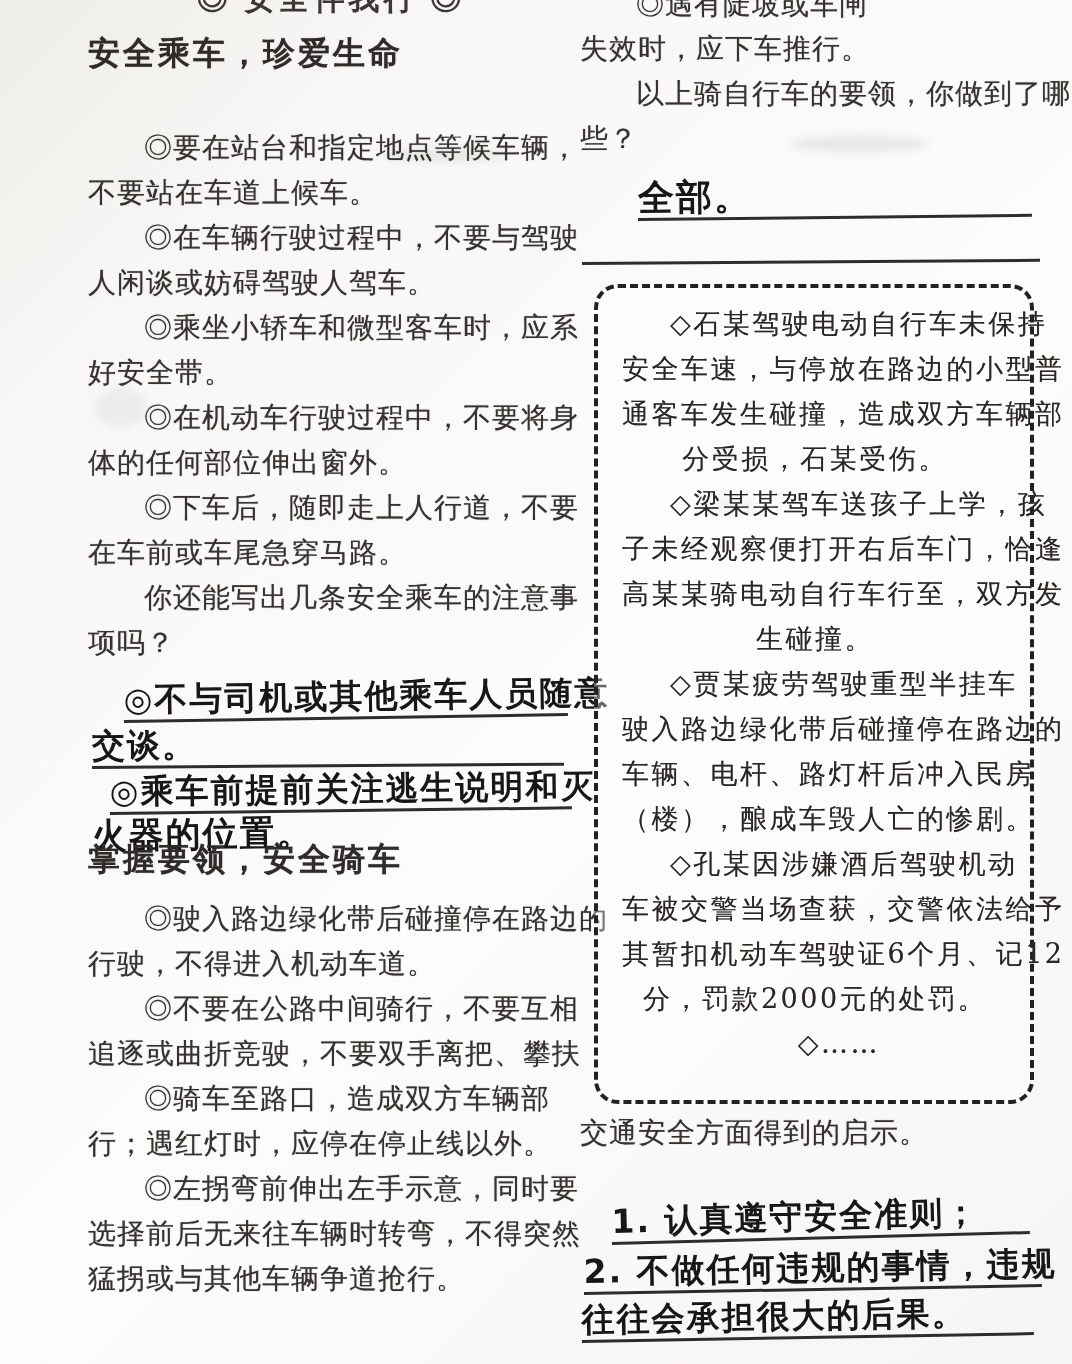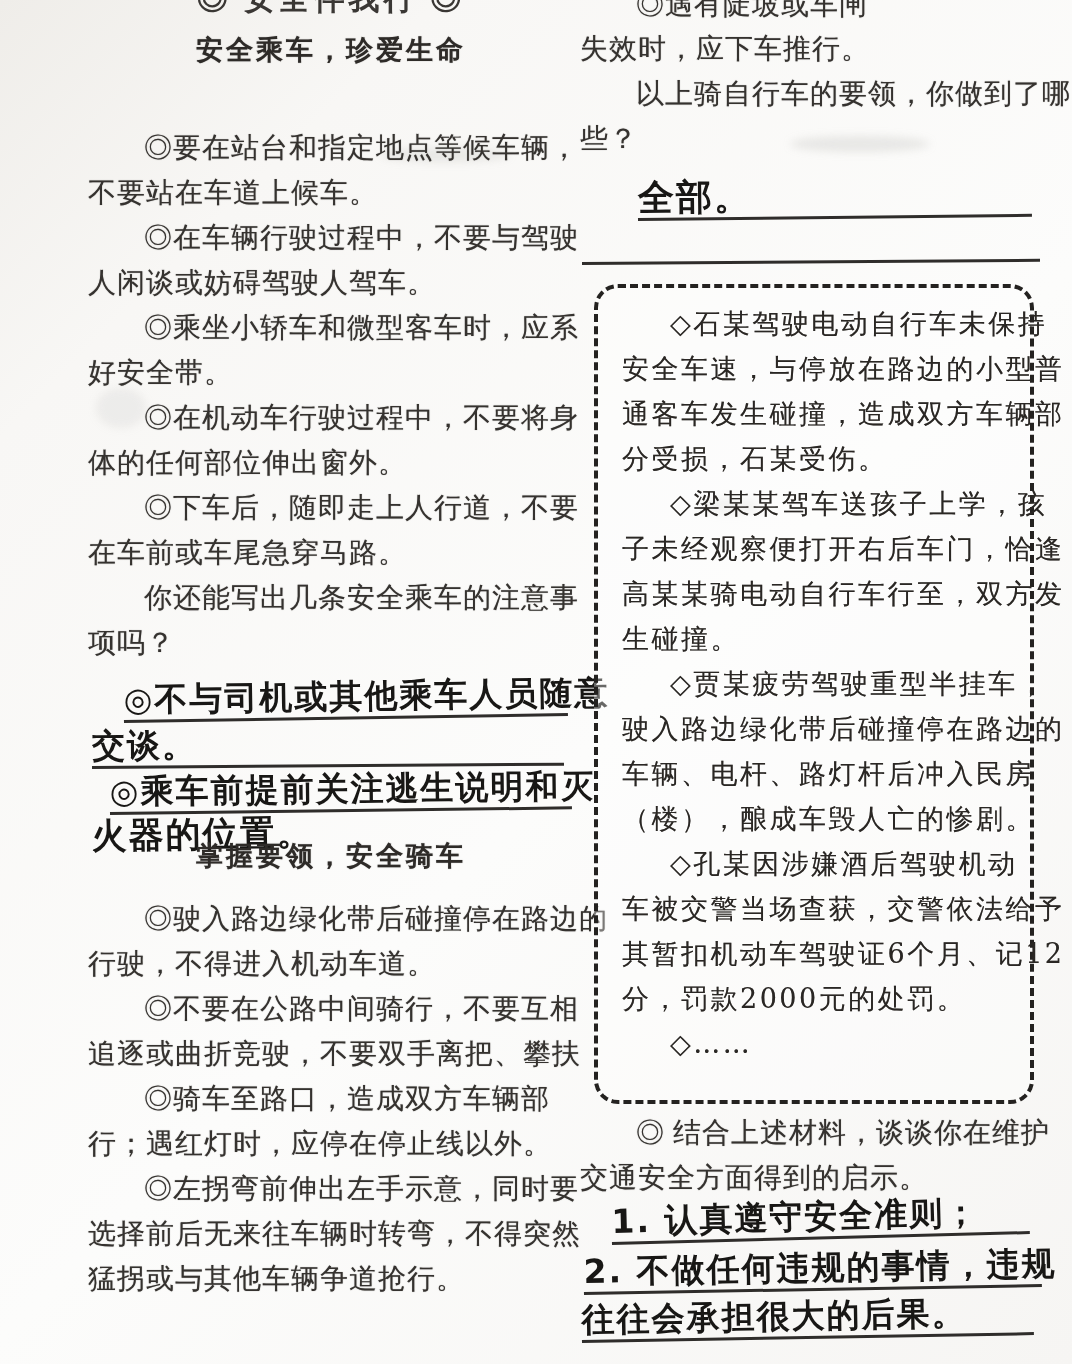--- a/index.html
+++ b/index.html
@@ -11,41 +11,41 @@
   .col{position:absolute;}
   #left-col{left:88px;top:0;width:486px;}
   #right-col{left:580px;top:0;width:462px;}
 
   
   .pline{height:45px;line-height:45px;font-size:28px;color:#35322f;
          letter-spacing:1px;white-space:nowrap;text-shadow:0 0 1px rgba(60,58,55,.55);}
   .pline.indent{padding-left:56px;}
   .banner{position:absolute;left:0;top:-22px;width:100%;text-align:center;
           font-weight:bold;font-size:31px;color:#3a3734;letter-spacing:4px;white-space:nowrap;}
-  .h-title{position:absolute;width:100%;text-align:center;font-weight:bold;
-           font-size:27px;color:#2e2b28;letter-spacing:3px;text-shadow:0 0 1px rgba(50,48,45,.5);}
+  .h-title{position:absolute;width:100%;font-weight:bold;
+           font-size:32px;color:#2e2b28;letter-spacing:3px;text-shadow:0 0 1px rgba(50,48,45,.5);}
   #sec1-lines{position:absolute;left:0;top:89px;margin-top:36px;}
   #sec2-title{top:838px;}
   #sec2-lines{position:absolute;left:0;top:896px;}
 
   
   .hw{position:absolute;font-family:"DejaVu Sans", sans-serif;font-weight:700;
       font-size:32px;color:#181715;letter-spacing:2px;white-space:nowrap;
       line-height:40px;transform-origin:left bottom;}
   .hw.rule{border-bottom:3px solid #2f2d2b;}
   .blank-rule{position:absolute;border-top:3px solid #2f2d2b;transform-origin:left top;}
 
   
   #r-top-line{position:absolute;left:0;top:-18px;}
   #r-intro{position:absolute;left:0;top:26px;}
   #case-box{position:absolute;left:14px;top:284px;width:440px;height:820px;
             border:4.5px dashed #242220;border-radius:24px;box-sizing:border-box;
             padding:13px 22px 0 24px;background:rgba(255,255,255,.35);}
   #case-box .pline{font-family:"DejaVu Serif", serif;font-size:27px;color:#2a2724;
-                   letter-spacing:2.5px;text-shadow:0 0 .5px rgba(55,52,48,.5);}
+                   letter-spacing:2.5px;text-shadow:0 0 .5px rgba(55,52,48,.5);text-align:center;}
   #case-box .pline.indent{padding-left:48px;}
   #r-question{position:absolute;left:0;top:1110px;}
 
   
   .smudge{position:absolute;border-radius:50%;filter:blur(4px);pointer-events:none;}
   #smudge-1{left:790px;top:136px;width:140px;height:16px;background:rgba(150,148,144,.18);}
   #smudge-2{left:380px;top:148px;width:130px;height:14px;background:rgba(150,148,144,.16);}
   #smudge-3{left:700px;top:498px;width:60px;height:16px;background:rgba(150,148,144,.14);}
   #smudge-4{left:96px;top:388px;width:50px;height:40px;background:rgba(160,158,154,.12);}
 </style>
@@ -121,20 +121,19 @@
       <div class="pline">车辆、电杆、路灯杆后冲入民房</div>
       <div class="pline">（楼），酿成车毁人亡的惨剧。</div>
       <div class="pline indent">◇孔某因涉嫌酒后驾驶机动</div>
       <div class="pline">车被交警当场查获，交警依法给予</div>
       <div class="pline">其暂扣机动车驾驶证6个月、记12</div>
       <div class="pline">分，罚款2000元的处罚。</div>
       <div class="pline indent">◇……</div>
     </div>
 
   <div id="r-question">
-      <div class="pline indent">◎ 结合上述材料，谈谈你在维护</div>
       <div class="pline">交通安全方面得到的启示。</div>
     </div>
 
   <div class="hw rule" style="left:32px;top:1202px;width:418px;font-size:33px;transform:rotate(-1.5deg);">1. 认真遵守安全准则；</div>
   <div class="hw rule" style="left:4px;top:1252px;width:458px;font-size:33px;transform:rotate(-1deg);">2. 不做任何违规的事情，违规</div>
   <div class="hw rule" style="left:2px;top:1300px;width:452px;font-size:33px;transform:rotate(-1deg);">往往会承担很大的后果。</div>
 </div>
 
 </body></html>

